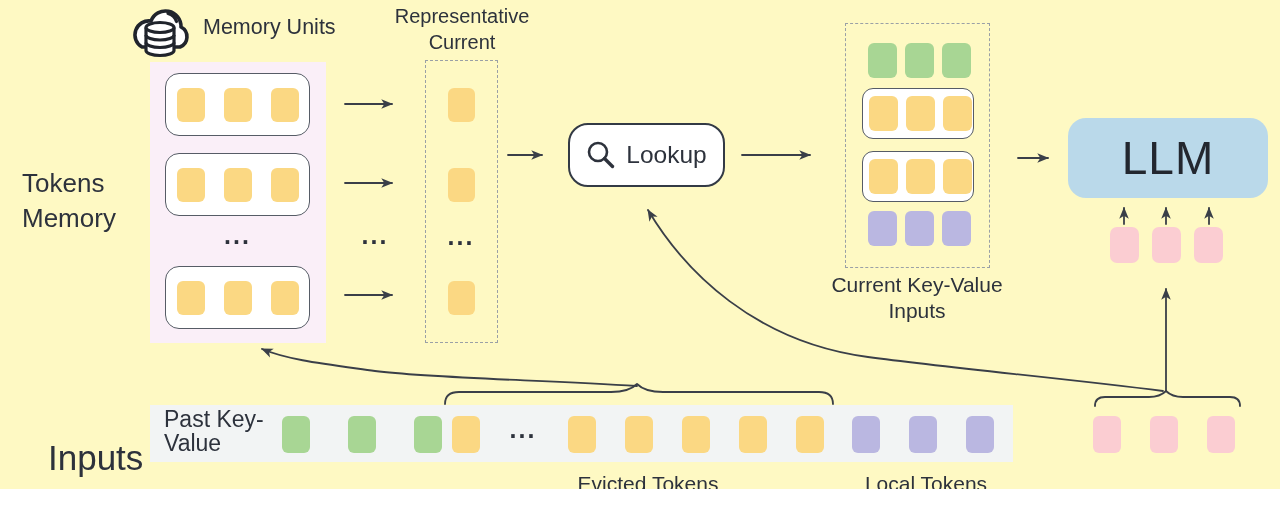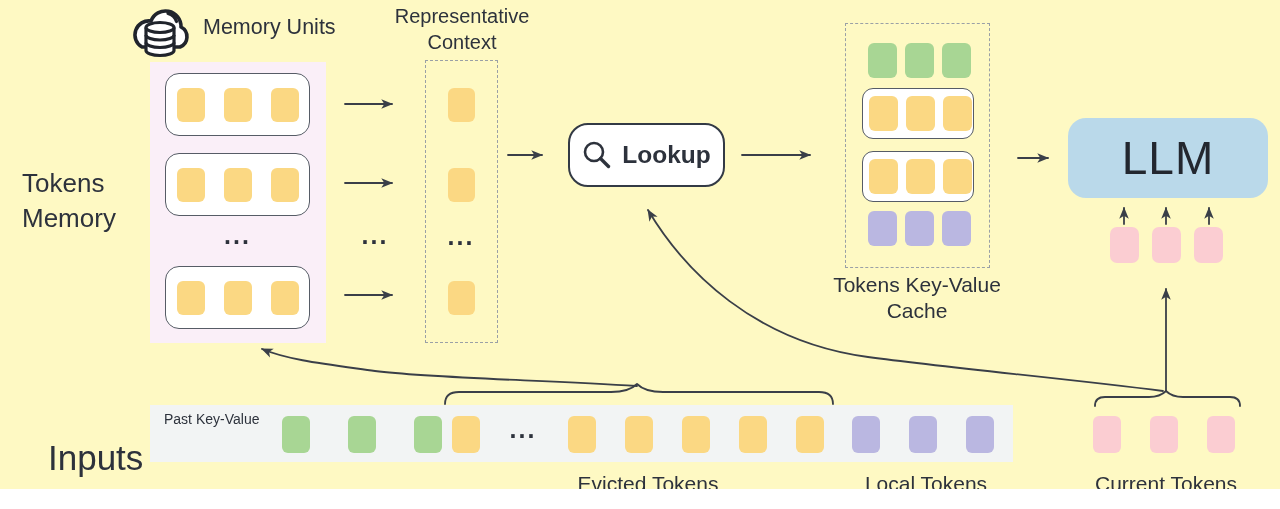--- a/index.html
+++ b/index.html
@@ -33,21 +33,21 @@
   .rep-box{left:425px;top:60px;width:73px;height:283px;}
   .rep-slot{position:absolute;left:22px;}
   .rep-slot .token{width:27px;height:34px;}
 
   
   .lookup-btn{
     left:568px;top:123px;width:157px;height:64px;background:#fff;
     border:2px solid #333a45;border-radius:20px;box-sizing:border-box;
     display:flex;align-items:center;justify-content:center;gap:10px;z-index:3;
   }
-  .lookup-label{font-size:24.5px;font-weight:bold;}
+  .lookup-label{font-size:24.5px;}
 
   
   .kv-box{left:845px;top:23px;width:145px;height:245px;}
   .kv-row{position:absolute;left:22px;display:flex;gap:8px;}
   .kv-row .token{width:29px;height:35px;}
   .kv-unit{
     position:absolute;left:16px;width:112px;height:51px;background:#fff;
     border:1.2px solid #565c66;border-radius:11px;box-sizing:border-box;
     display:flex;align-items:center;gap:8px;padding-left:6px;
   }
@@ -69,21 +69,21 @@
   .gap38{gap:38px;}
   .gap29{gap:29px;}
   .caption{top:472px;width:190px;font-size:21px;text-align:center;z-index:2;}
   .bottom-rule{left:0;top:499px;width:1280px;height:2px;background:#c6c8ca;z-index:1;}
 
   .t-memory-units{left:203px;top:15px;font-size:21.5px;}
   .t-rep{left:374px;top:3px;width:176px;font-size:20px;line-height:26px;}
   .t-context{left:22px;top:166px;width:130px;font-size:26px;line-height:35px;}
   .t-kv{left:812px;top:272px;width:210px;font-size:21px;line-height:25.5px;}
   .t-inputs{left:24px;top:438px;font-size:35px;margin-left:24px;}
-  .t-pastkv{left:164px;top:408px;width:112px;font-size:14px;line-height:23.5px;z-index:2;}
+  .t-pastkv{left:164px;top:408px;width:112px;font-size:23px;line-height:23.5px;z-index:2;}
 
   .icon-cloud{left:124px;top:1px;z-index:2;}
 </style>
 </head>
 <body>
 
 <div class="stage">
 
   <svg class="overlay" width="1280" height="509" viewBox="0 0 1280 509">
     <defs>
@@ -108,21 +108,21 @@
   </svg>
 
   <svg class="abs icon-cloud" width="72" height="58" viewBox="0 0 72 58">
     <path d="M18,46 H56 A11,11 0 0 0 57,26 A15.5,15.5 0 0 0 27,20 A14,14 0 0 0 18,46 Z" fill="#fff" stroke="#20242c" stroke-width="3.6" stroke-linejoin="round"></path>
     <path d="M44,12.5 A12,12 0 0 1 52.5,20.5" fill="none" stroke="#20242c" stroke-width="3.2" stroke-linecap="round"></path>
     <path d="M22,26.5 v23 a14,5 0 0 0 28,0 v-23" fill="#fff" stroke="#20242c" stroke-width="3.2"></path>
     <ellipse cx="36" cy="26.5" rx="14" ry="5" fill="#fff" stroke="#20242c" stroke-width="3.2"></ellipse>
     <path d="M22,34 a14,5 0 0 0 28,0 M22,41.5 a14,5 0 0 0 28,0" fill="none" stroke="#20242c" stroke-width="3.2"></path>
   </svg>
   <div class="abs lbl t-memory-units">Memory Units</div>
-  <div class="abs lbl t-rep center">Representative Context</div>
+  <div class="abs lbl t-rep center">Representative Current</div>
 
   <div class="abs lbl t-context">Tokens Memory</div>
   <div class="abs memory-bg">
     <div class="memory-unit" style="top:11px">
         <span class="token" style="background: rgb(251, 216, 131);"></span>
         <span class="token" style="background: rgb(251, 216, 131);"></span>
         <span class="token" style="background: rgb(251, 216, 131);"></span>
       </div>
     <div class="memory-unit" style="top:91px">
         <span class="token" style="background: rgb(251, 216, 131);"></span>
@@ -168,21 +168,21 @@
         <span class="token" style="background: rgb(251, 216, 131);"></span>
         <span class="token" style="background: rgb(251, 216, 131);"></span>
         <span class="token" style="background: rgb(251, 216, 131);"></span>
       </div>
     <div class="kv-row" style="top:187px">
         <span class="token" style="background: rgb(186, 183, 225);"></span>
         <span class="token" style="background: rgb(186, 183, 225);"></span>
         <span class="token" style="background: rgb(186, 183, 225);"></span>
       </div>
   </div>
-  <div class="abs lbl t-kv center">Tokens Key-Value Cache</div>
+  <div class="abs lbl t-kv center">Current Key-Value Inputs</div>
 
   <div class="abs llm-box">
     <span class="llm-label">LLM</span>
   </div>
   <div class="abs llm-tokens">
       <span class="token" style="background: rgb(251, 205, 210);"></span>
       <span class="token" style="background: rgb(251, 205, 210);"></span>
       <span class="token" style="background: rgb(251, 205, 210);"></span>
     </div>
 
@@ -212,16 +212,15 @@
       <span class="token" style="background: rgb(186, 183, 225);"></span>
     </div>
   <div class="abs tok-group gap29" style="left:1093px">
       <span class="token" style="background: rgb(251, 205, 210);"></span>
       <span class="token" style="background: rgb(251, 205, 210);"></span>
       <span class="token" style="background: rgb(251, 205, 210);"></span>
     </div>
 
   <div class="abs lbl caption" style="left:831px">Local Tokens</div>
   <div class="abs lbl caption" style="left:553px">Evicted Tokens</div>
-  <div class="abs lbl caption" style="left:1071px">Current Tokens</div>
 
   <div class="abs bottom-rule"></div>
 </div>
 
 </body></html>

